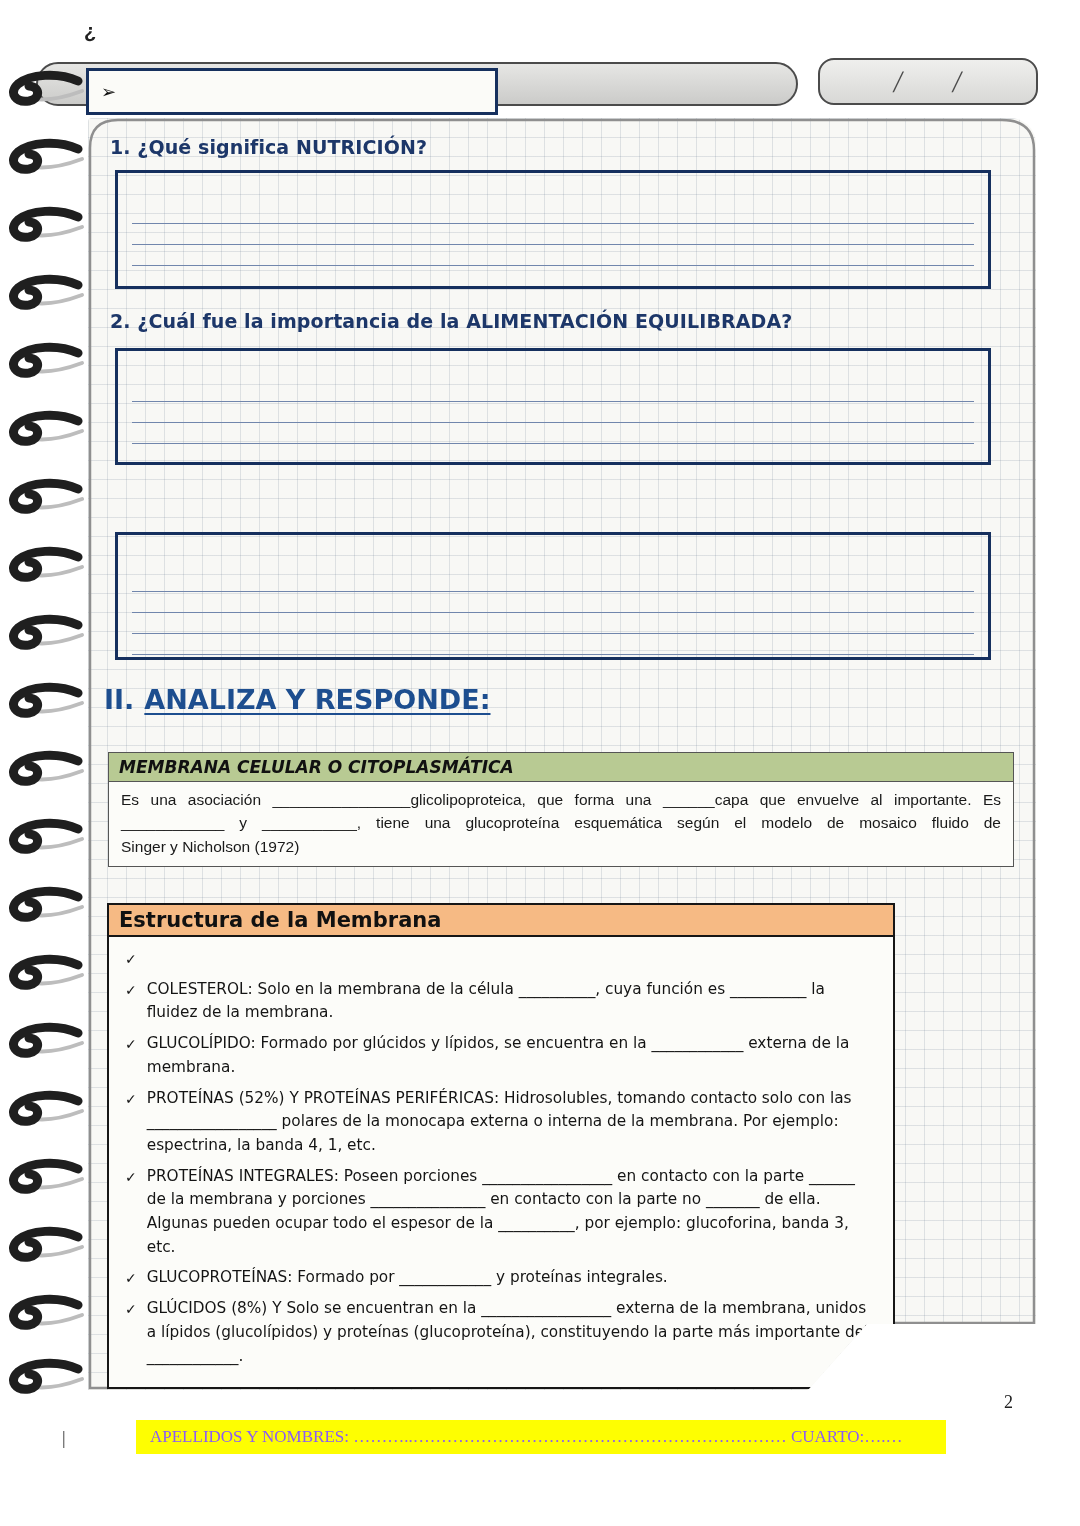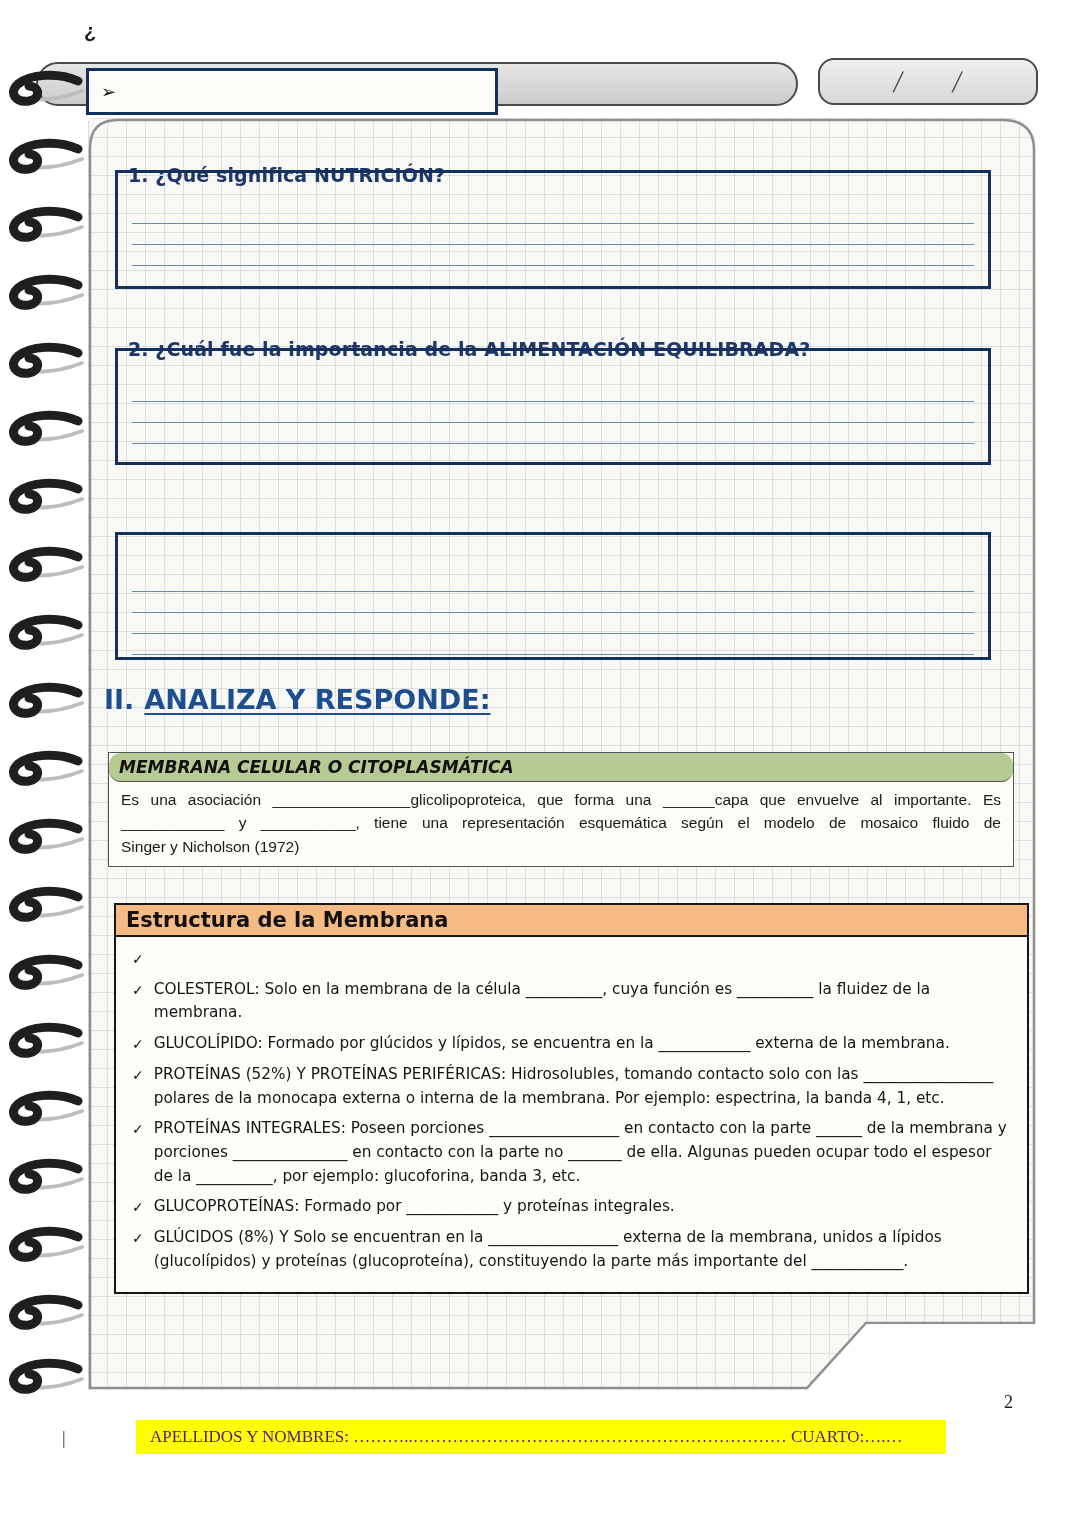--- a/index.html
+++ b/index.html
@@ -53,23 +53,23 @@
       linear-gradient(to bottom, rgba(125,140,160,.22) 1px, transparent 1px);
     background-size:19px 19px;
     clip-path:polygon(0 0, 100% 0, 100% 1206px, 779px 1206px, 720px 100%, 0 100%);
     border-radius:4px 26px 0 0;
     z-index:0;
   }
   .page-outline { position:absolute; left:0; top:0; width:100%; height:100%; pointer-events:none; }
 
   
   .q {
-    position:absolute; left:40px;
+    position:absolute; left:22px;
     font-family:"DejaVu Sans",sans-serif;
-    font-size:19px; font-weight:bold; color:#1d3769; letter-spacing:.1px;margin-top:28px;
+    font-size:19px; font-weight:bold; color:#1d3769; letter-spacing:.1px;
   }
   .q1 { top:18px; } .q2 { top:192px; } .q3 { top:377px; }
 
   .answer-box {
     position:absolute; left:27px; width:876px;
     border:3px solid #16305e; overflow:hidden;
     padding:30px 14px 0;
   }
   .ab1 { top:52px;  height:119px; }
   .ab2 { top:230px; height:117px; }
@@ -86,28 +86,28 @@
   .sec2 .sec2-title { text-decoration:underline; text-underline-offset:4px; }
 
   
   .membrane {
     position:absolute; left:20px; top:634px; width:906px;
     border:1.5px solid #555; background:#fcfcf9;
   }
   .membrane-header {
     background:#b8ca93; border-bottom:1.5px solid #555;
     padding:4px 10px; font-family:"DejaVu Sans",sans-serif;
-    font-weight:bold; font-style:italic; font-size:17px; color:#111;border-radius:12px;
+    font-weight:bold; font-style:italic; font-size:17px; color:#111;
   }
   .membrane-body { padding:6px 12px 8px; font-size:15.5px; color:#191919; line-height:1.5; }
   .just { text-align:justify; text-align-last:justify; }
 
   
   .structure {
-    position:absolute; left:26px; top:785px; width:915px;
+    position:absolute; left:19px; top:785px; width:788px;
     border:2.5px solid #161616; background:#fcfcf9;
   }
   .structure-header {
     background:#f6ba84; border-bottom:2px solid #161616;
     padding:3px 10px; font-family:"DejaVu Sans",sans-serif;
     font-weight:bold; font-size:21px; color:#111;
   }
   .structure-body { padding:10px 16px 12px; }
   .check-item {
     display:flex; gap:10px; margin-bottom:7px;
@@ -117,21 +117,21 @@
   .check { flex:0 0 auto; font-size:14px; padding-top:2px; }
 
   
   .footer-bar {
     position:absolute; left:136px; top:1420px; width:810px; height:34px;
     background:#fefe01; display:flex; align-items:center;
     padding:0 14px; overflow:hidden; z-index:2;
   }
   .footer-text {
     font-family:"Liberation Serif",serif; font-size:17px;
-    color:#4c1d95; white-space:nowrap;
+    color:#8b5cf6; white-space:nowrap;
   }
   .page-number  { position:absolute; left:1004px; top:1392px; font-family:"Liberation Serif",serif; font-size:18px; color:#222; }
   .mark-bottom  { position:absolute; left:62px;  top:1428px; font-family:"Liberation Serif",serif; font-size:18px; color:#333; }
 </style>
 </head>
 <body>
 
 <svg width="0" height="0" style="position:absolute" aria-hidden="true">
   <defs>
     <g id="ring-shape">
@@ -243,21 +243,21 @@
   </div>
 
   <div class="sec2">
     <span class="numeral">II.</span><span class="sec2-title">ANALIZA Y RESPONDE:</span>
   </div>
 
   <div class="membrane">
     <div class="membrane-header">MEMBRANA CELULAR O  CITOPLASMÁTICA</div>
     <div class="membrane-body">
       <div class="just">Es una asociación ________________glicolipoproteica, que forma una ______capa que envuelve al importante. Es</div>
-      <div class="just">____________ y ___________, tiene una representación esquemática según el modelo de mosaico fluido de</div>
+      <div class="just">____________ y ___________, tiene una glucoproteína esquemática según el modelo de mosaico fluido de</div>
       <div>Singer y Nicholson (1972)</div>
     </div>
   </div>
 
   <div class="structure">
     <div class="structure-header">Estructura de la Membrana</div>
     <div class="structure-body">
       <div class="check-item">
         <span class="check">✓</span>
       </div>

